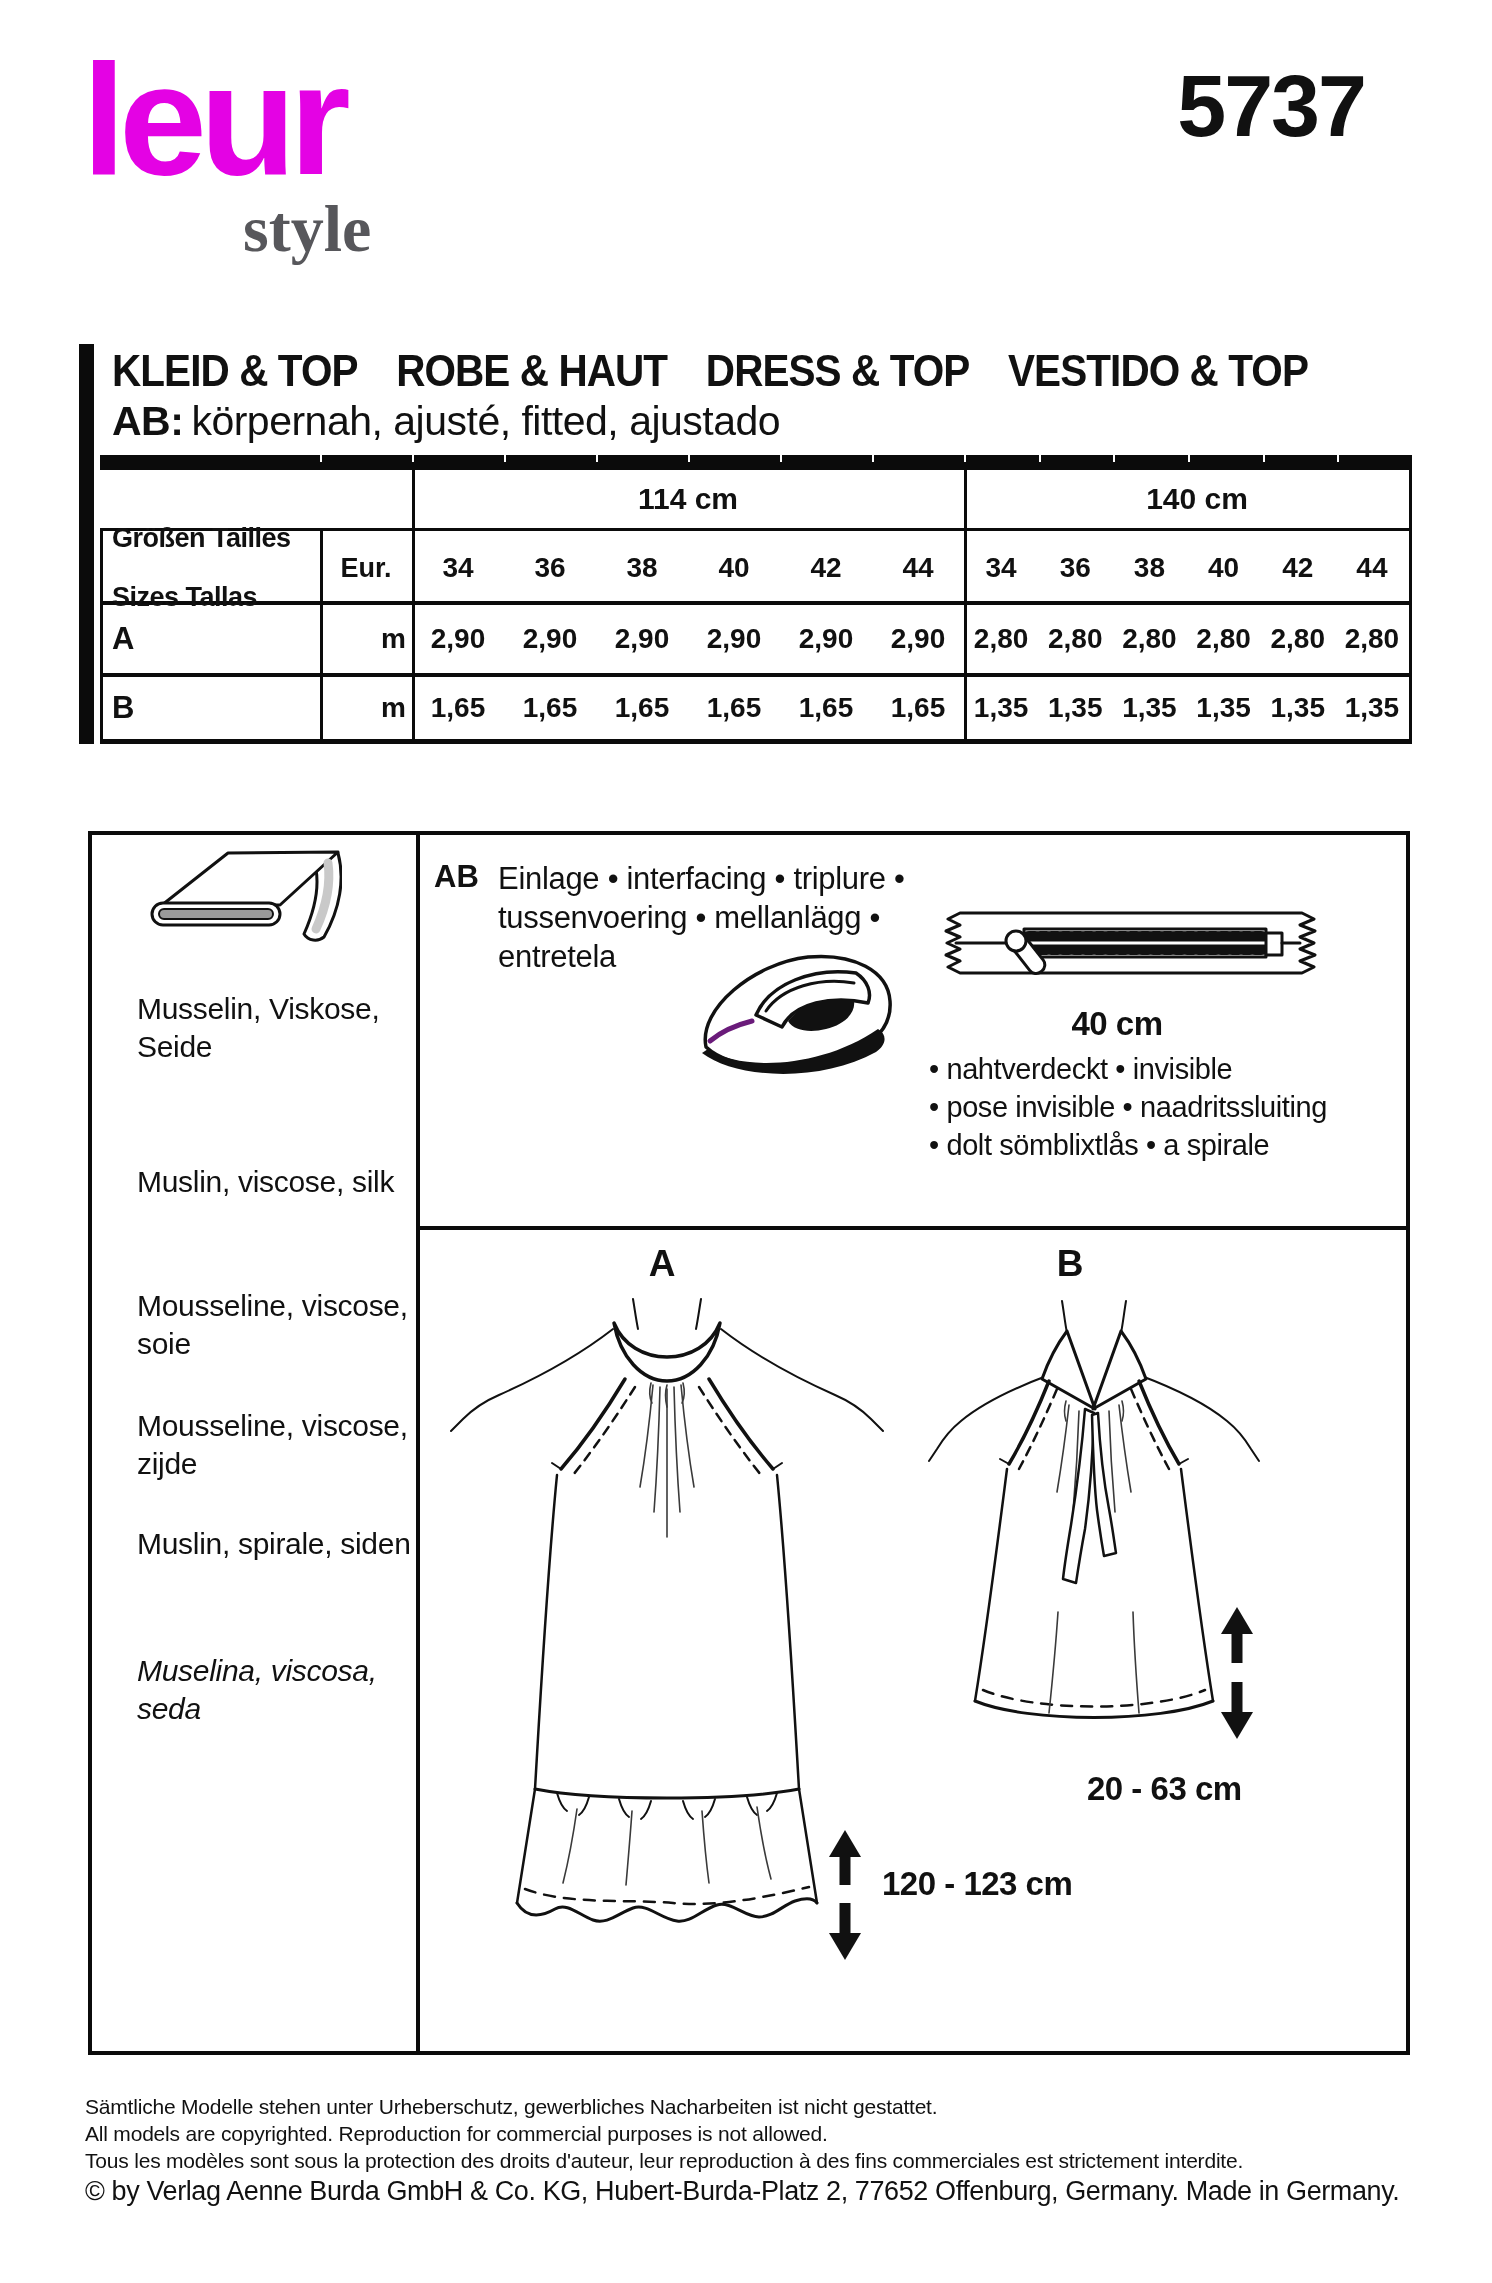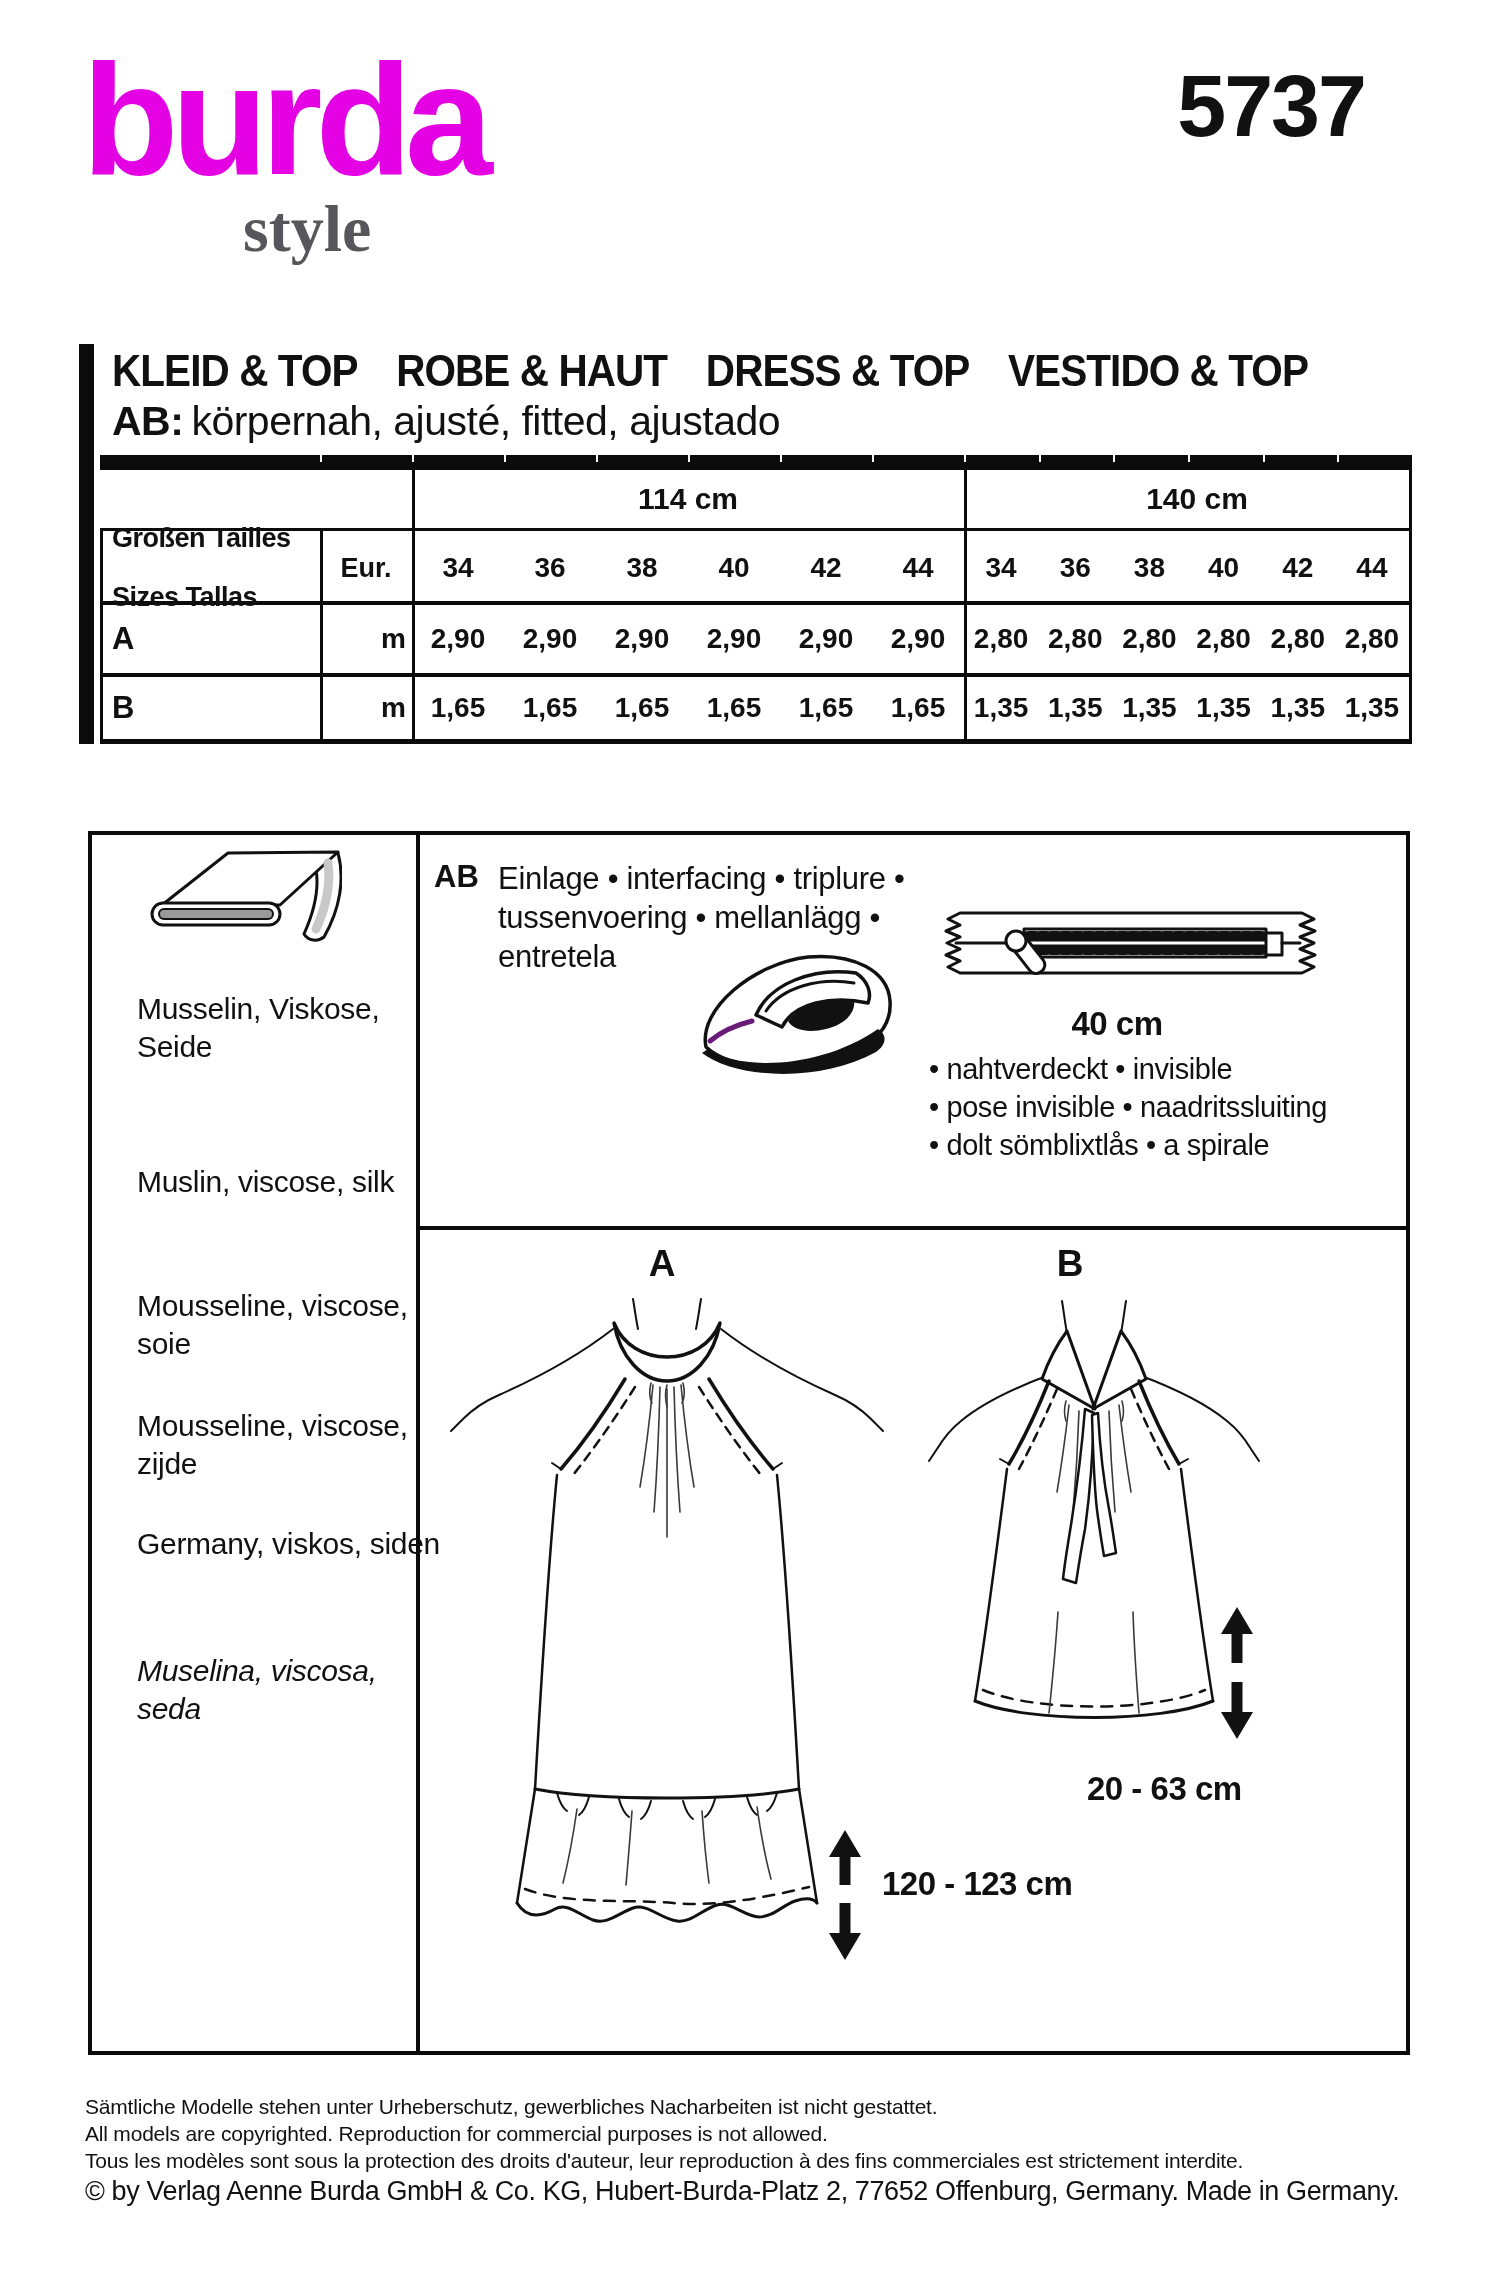--- a/index.html
+++ b/index.html
@@ -43,21 +43,21 @@
   #len-a-label { left:790px; top:1030px; font-size:33px; font-weight:bold; letter-spacing:-0.5px; }
   #len-b-label { left:995px; top:935px; font-size:33px; font-weight:bold; letter-spacing:-0.5px; }
 
   
   .foot-line { left:85px; font-size:21px; letter-spacing:-0.2px; }
   #foot-3 { font-size:27px; letter-spacing:-0.4px; }
 </style>
 </head>
 <body>
 
-<div class="abs" id="logo-main" style="color:#E402E4;">burda</div>
+<div class="abs" id="logo-main" style="color:#E402E4;">leur</div>
 <div class="abs" id="logo-sub" style="color:#57575B;">style</div>
 <div class="abs" id="pattern-number">5737</div>
 
 <div class="abs" id="title-accent-bar"></div>
 <div class="abs" id="title-heading">
   <span>KLEID &amp; TOP</span>
   <span>ROBE &amp; HAUT</span>
   <span>DRESS &amp; TOP</span>
   <span>VESTIDO &amp; TOP</span>
 </div>
@@ -180,21 +180,21 @@
     </g>
   </svg>
 
   <div class="abs mat-item" style="top:155px;">Musselin, Viskose,
 Seide</div>
   <div class="abs mat-item" style="top:328px;">Muslin, viscose, silk</div>
   <div class="abs mat-item" style="top:452px;">Mousseline, viscose,
 soie</div>
   <div class="abs mat-item" style="top:572px;">Mousseline, viscose,
 zijde</div>
-  <div class="abs mat-item" style="top:690px;">Germany, viskos, siden</div>
+  <div class="abs mat-item" style="top:690px;">Muslin, spirale, siden</div>
   <div class="abs mat-item" style="top:817px;font-style:italic;">Muselina, viscosa,
 seda</div>
 
   <div class="abs" id="ab-label">AB</div>
   <div class="abs" id="interfacing-text">Einlage • interfacing • triplure •
 tussenvoering • mellanlägg •
 entretela</div>
 
   <svg class="abs" style="left:600px;top:110px;" width="220" height="145" viewBox="0 0 220 145">
     <g fill="#fff" stroke="#111" stroke-width="3.5" stroke-linejoin="round" stroke-linecap="round">

